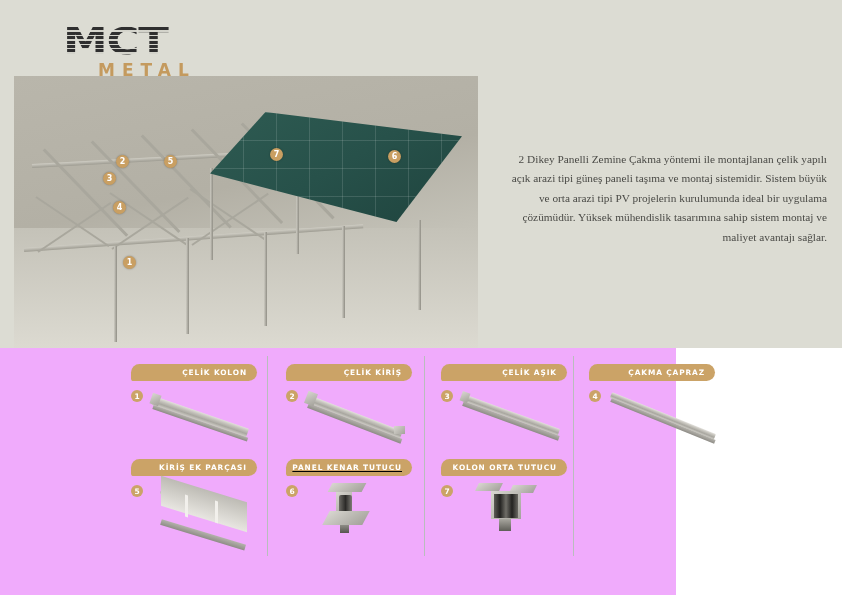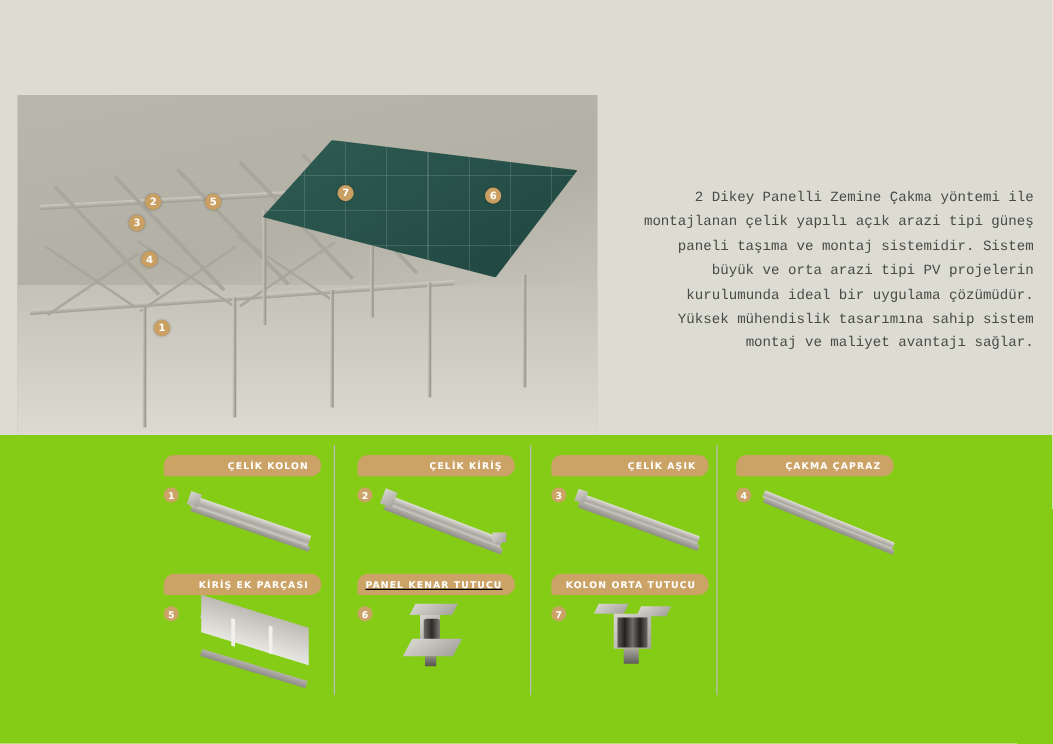--- a/index.html
+++ b/index.html
@@ -92,27 +92,27 @@
     padding:0 14px 0 28px;
     transform:scaleX(.94); transform-origin:center;
   }
   #title-line-2{ display:block; }
 
   
   #description{
     position:absolute; left:505px; top:150px; width:322px;
     color:#4a4a46; text-align:right;
     font-size:11.3px; line-height:19.4px;
-    font-family:Liberation Mono, monospace;
+    font-family:Liberation Serif, serif;
   }
 
   
   #bottom-section{
-    position:absolute; left:0; top:348px; width:842px; height:247px;
-    background:#84cc16;
+    position:absolute; left:0; top:348px; width:676px; height:247px;
+    background:#f0abfc;
   }
   .col-divider{
     position:absolute; top:8px; width:1px; height:200px;
     background:#b9bdbd;
   }
 
   .part-cell{ position:absolute; }
   .part-label{
     height:17px; border-radius:9px 9px 9px 9px;
     background:#cba367; color:#ffffff;
@@ -152,20 +152,25 @@
   .clampdark{
     position:absolute;
     background:linear-gradient(to right,#4a4a47,#26262410 60%,#55534f);
   }
 </style>
 </head>
 <body>
 
 <div id="top-section">
 
+  <div id="logo">
+    <div id="logo-mct">MCT</div>
+    <div id="logo-mct-stripes"></div>
+    <div id="logo-metal">METAL</div>
+  </div>
 
   <div id="render-panel">
     <div id="render-ground"></div>
 
     <div class="strut lit" style="left:18px; top:88px; width:330px; height:4px; transform:rotate(-3.2deg);"></div>
 
     <div class="strut lit" style="left:10px; top:172px; width:340px; height:4px; transform:rotate(-4deg);"></div>
 
     <div class="strut" style="left:30px;  top:72px; width:120px; height:2.5px; transform:rotate(46deg);"></div>
     <div class="strut" style="left:78px;  top:64px; width:126px; height:2.5px; transform:rotate(46deg);"></div>

